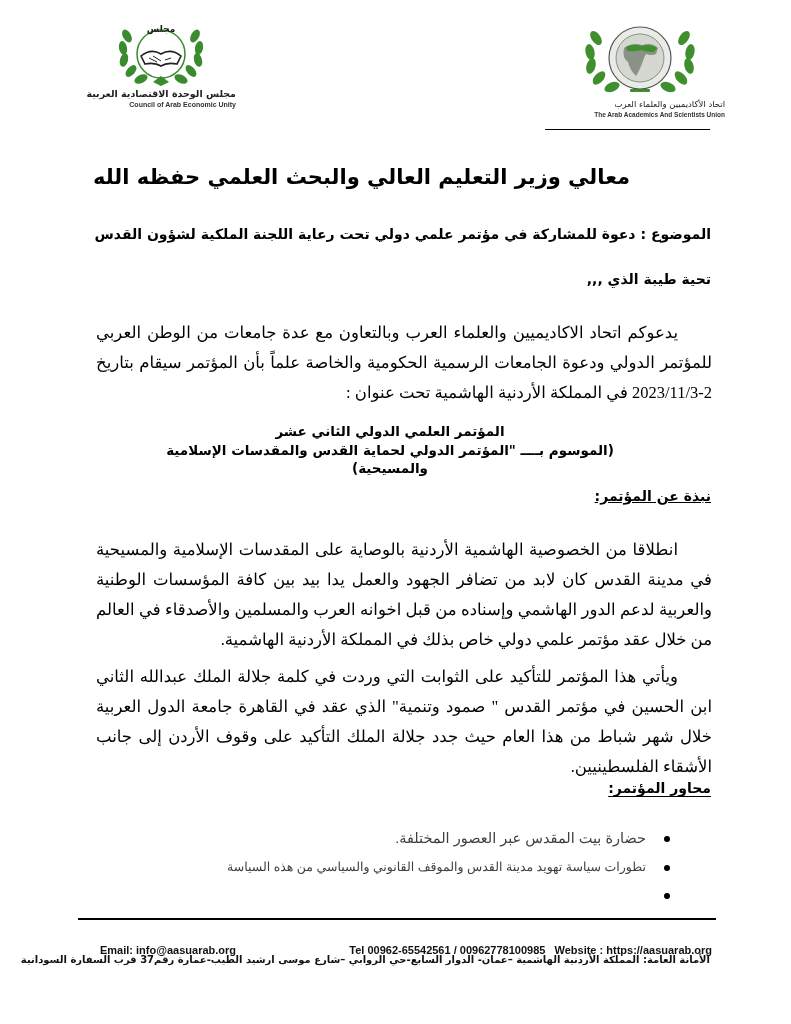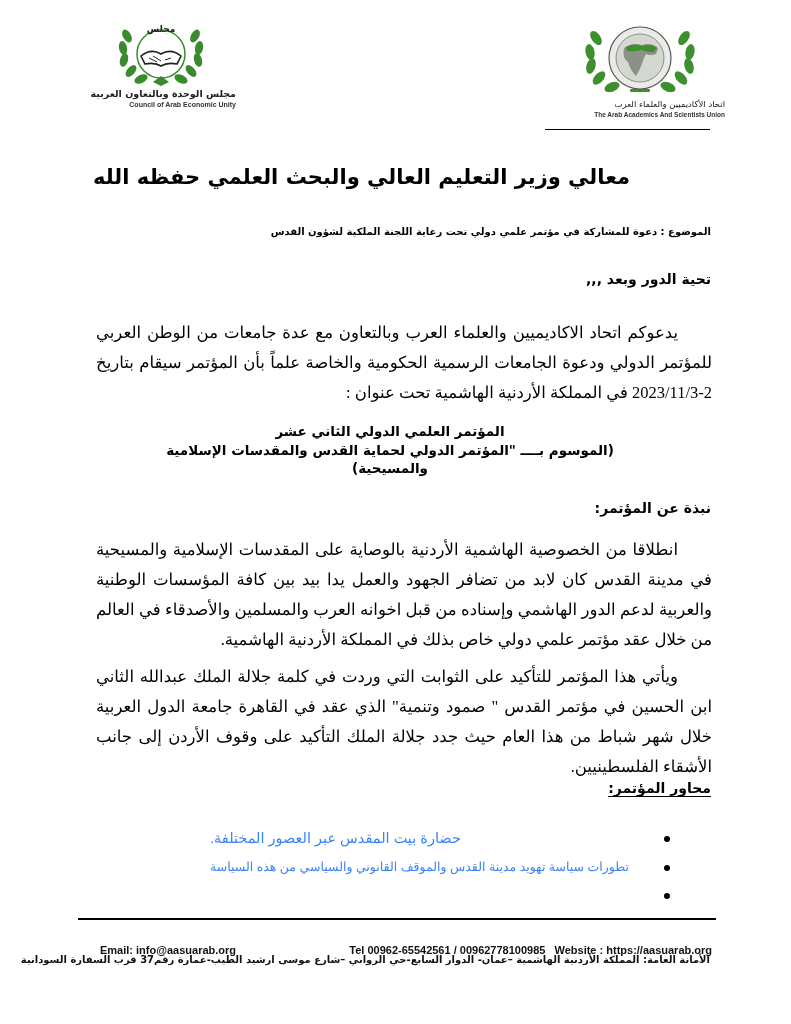--- a/index.html
+++ b/index.html
@@ -16,47 +16,47 @@
   .logo-ar { font-family: "DejaVu Sans", sans-serif; font-weight: bold; font-size: 9.5px; line-height: 12px; color: #222; white-space: nowrap; }
   .logo-en { font-family: "Liberation Sans", sans-serif; font-weight: bold; font-size: 7px; line-height: 9px; color: #333; direction: ltr; white-space: nowrap; }
   .logo-right .logo-ar { font-weight: normal; font-size: 8.5px; }
   .logo-right .logo-en { font-size: 6.5px; }
 
   .header-rule { left: 545px; top: 129px; width: 165px; height: 0; border-top: 1.5px solid #000; }
 
   
   .rtl { direction: rtl; text-align: right; }
   .title { left: 150px; top: 165px; width: 480px; font-size: 21px; font-weight: bold; text-align: center; direction: rtl; white-space: nowrap; }
-  .subject { left: 100px; top: 226px; width: 611px; font-size: 10px; font-weight: bold; white-space: nowrap; }
+  .subject { left: 100px; top: 226px; width: 611px; font-size: 14px; font-weight: bold; white-space: nowrap; }
   .greeting { left: 100px; top: 271px; width: 611px; font-size: 14px; font-weight: bold; }
 
   .para {
     left: 96px; width: 616px;
     font-family: "Liberation Serif", "DejaVu Serif", serif;
     font-size: 16.5px; line-height: 30px;
     text-align: justify; text-align-last: right; direction: rtl;
   }
   .para .indent { display: inline-block; width: 34px; }
   .p1 { top: 318px; }
   .center-title {
     left: 150px; width: 480px; text-align: center; direction: rtl;
     font-size: 13.5px; font-weight: bold; line-height: 18px;
   }
   .ct1 { top: 422px; }
   .ct2 { top: 441px; }
 
   .section-h { left: 100px; width: 611px; font-size: 14px; font-weight: bold; direction: rtl; text-align: right; }
-  .sh1 { top: 500px; }
+  .sh1 { top: 488px; text-decoration: underline; }
   .sh2 { top: 780px; text-decoration: underline; text-underline-offset: 3px; }
   .p2 { top: 535px; }
   .p3 { top: 662px; }
 
   
   .bullets { left: 210px; top: 823px; width: 460px; margin: 0; padding: 0; list-style: none; direction: rtl; }
-  .bullets li { position: relative; padding-right: 24px; text-align: left; font-family: "Liberation Sans", sans-serif; color: #3b82f6; white-space: nowrap; }
+  .bullets li { position: relative; padding-right: 24px; text-align: right; font-family: "Liberation Sans", sans-serif; color: #404040; white-space: nowrap; }
   .bullets li .dot { position: absolute; right: 0; top: 50%; width: 6px; height: 6px; margin-top: -2px; background: #000; border-radius: 50%; }
   .bullets li.b1 { font-size: 14.5px; height: 30px; line-height: 30px; }
   .bullets li.b2 { font-size: 12.5px; height: 28px; line-height: 28px; }
   .bullets li.b3 { font-size: 12.5px; height: 28px; line-height: 28px; }
 
   
   .footer-rule { left: 78px; top: 918px; width: 638px; height: 0; border-top: 2.5px solid #000; }
   .footer-addr { left: 78px; top: 928px; width: 632px; font-size: 10px; font-weight: bold; direction: rtl; text-align: right; white-space: nowrap; color: #111; margin-top: 26px; }
   .footer-contact { left: 100px; top: 944px; width: 612px; font-family: "Liberation Sans", sans-serif; font-size: 11px; font-weight: bold; direction: ltr; white-space: nowrap; color: #111; display: flex; justify-content: space-between; gap: 28px; }
   .footer-contact .right-group span + span { margin-left: 6px; }
@@ -77,21 +77,21 @@
       <ellipse cx="85" cy="42" rx="4" ry="7" transform="rotate(-15 85 42)"></ellipse>
       <ellipse cx="78" cy="53" rx="4" ry="7" transform="rotate(-40 78 53)"></ellipse>
       <ellipse cx="68" cy="61" rx="4" ry="7" transform="rotate(-65 68 61)"></ellipse>
       <path d="M40 64 L48 58 L56 64 L48 68 Z"></path>
     </g>
     <circle cx="48" cy="36" r="24" fill="none" stroke="#3a8a2e" stroke-width="1.5"></circle>
     <path d="M28 38 Q38 30 48 36 Q58 30 68 38 L64 46 Q54 44 48 48 Q42 44 32 46 Z" fill="#fff" stroke="#222" stroke-width="1.6"></path>
     <path d="M36 40 L44 44 M40 38 L48 43 M52 42 L58 40" stroke="#222" stroke-width="1"></path>
     <text x="48" y="14" text-anchor="middle" font-size="9" font-weight="bold" fill="#222" font-family="DejaVu Sans, sans-serif">مجلس</text>
   </svg>
-  <div class="logo-ar">مجلس الوحدة وبالتعاون العربية</div>
+  <div class="logo-ar">مجلس الوحدة الاقتصادية العربية</div>
   <div class="logo-en">Council of Arab Economic Unity</div>
 </div>
 
 <div class="abs logo-right">
   <svg class="logo-emblem" width="120" height="80" viewBox="0 0 120 80">
     <g fill="#3f8f2f">
       <ellipse cx="16" cy="20" rx="4.5" ry="8" transform="rotate(-35 16 20)"></ellipse>
       <ellipse cx="10" cy="34" rx="4.5" ry="8" transform="rotate(-12 10 34)"></ellipse>
       <ellipse cx="11" cy="48" rx="4.5" ry="8" transform="rotate(15 11 48)"></ellipse>
       <ellipse cx="19" cy="60" rx="4.5" ry="8" transform="rotate(42 19 60)"></ellipse>
@@ -110,21 +110,21 @@
   </svg>
   <div class="logo-ar">اتحاد الأكاديميين والعلماء العرب</div>
   <div class="logo-en">The Arab Academics And Scientists Union</div>
 </div>
 <div class="abs header-rule"></div>
 
 <div class="abs title">معالي وزير التعليم العالي والبحث العلمي حفظه الله</div>
 
 <div class="abs subject rtl">الموضوع :  دعوة للمشاركة في مؤتمر علمي دولي تحت رعاية اللجنة الملكية لشؤون القدس</div>
 
-<div class="abs greeting rtl">تحية الدور وبعد ,,,</div>
+<div class="abs greeting rtl">تحية طيبة الذي ,,,</div>
 
 <div class="abs para p1"><span class="indent"></span><span>يدعوكم اتحاد الاكاديميين والعلماء العرب وبالتعاون مع عدة جامعات من الوطن العربي  للمؤتمر الدولي ودعوة الجامعات الرسمية الحكومية والخاصة علماً بأن المؤتمر سيقام بتاريخ 2-2023/11/3 في المملكة الأردنية الهاشمية  تحت عنوان :</span></div>
 
 <div class="abs center-title ct1">المؤتمر العلمي الدولي الثاني عشر</div>
 <div class="abs center-title ct2">(الموسوم بــــ "المؤتمر الدولي لحماية القدس والمقدسات الإسلامية والمسيحية)</div>
 
 <div class="abs section-h sh1">نبذة عن المؤتمر:</div>
 
 <div class="abs para p2"><span class="indent"></span><span>انطلاقا من الخصوصية الهاشمية الأردنية بالوصاية على المقدسات الإسلامية والمسيحية في مدينة القدس كان لابد من تضافر الجهود والعمل يدا بيد بين كافة المؤسسات الوطنية والعربية  لدعم الدور الهاشمي وإسناده من قبل اخوانه العرب والمسلمين والأصدقاء في العالم من خلال عقد مؤتمر علمي دولي خاص بذلك في المملكة الأردنية الهاشمية.</span></div>
 <div class="abs para p3"><span class="indent"></span><span>ويأتي هذا المؤتمر للتأكيد على الثوابت التي وردت في كلمة جلالة الملك عبدالله الثاني ابن الحسين في مؤتمر القدس " صمود وتنمية" الذي عقد في القاهرة  جامعة الدول العربية خلال شهر شباط من هذا العام حيث جدد جلالة الملك التأكيد على وقوف الأردن إلى جانب الأشقاء الفلسطينيين.</span></div>

